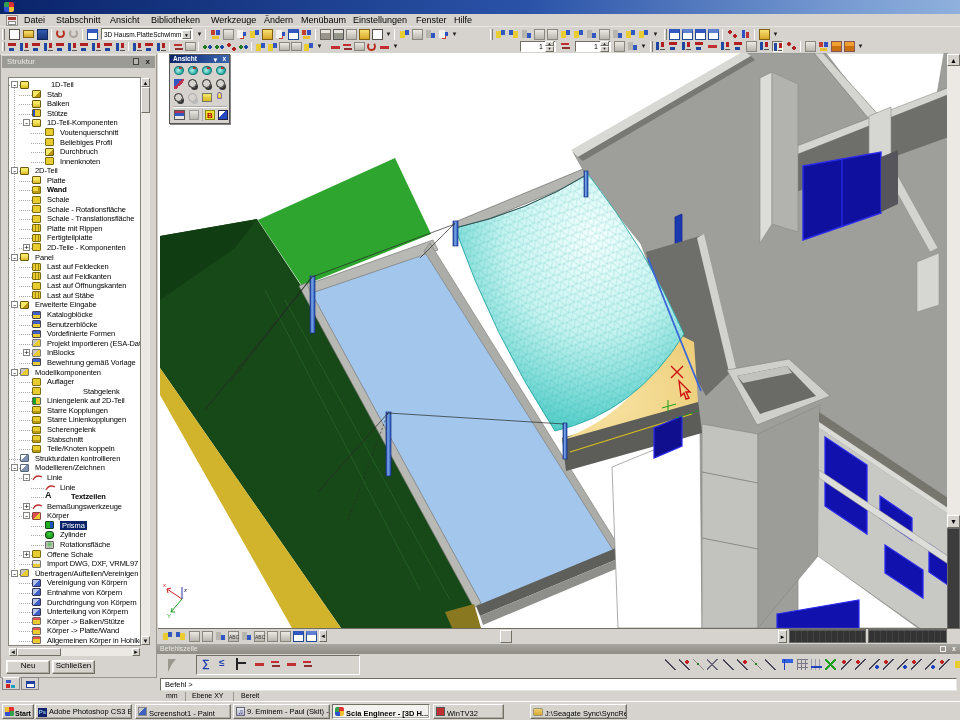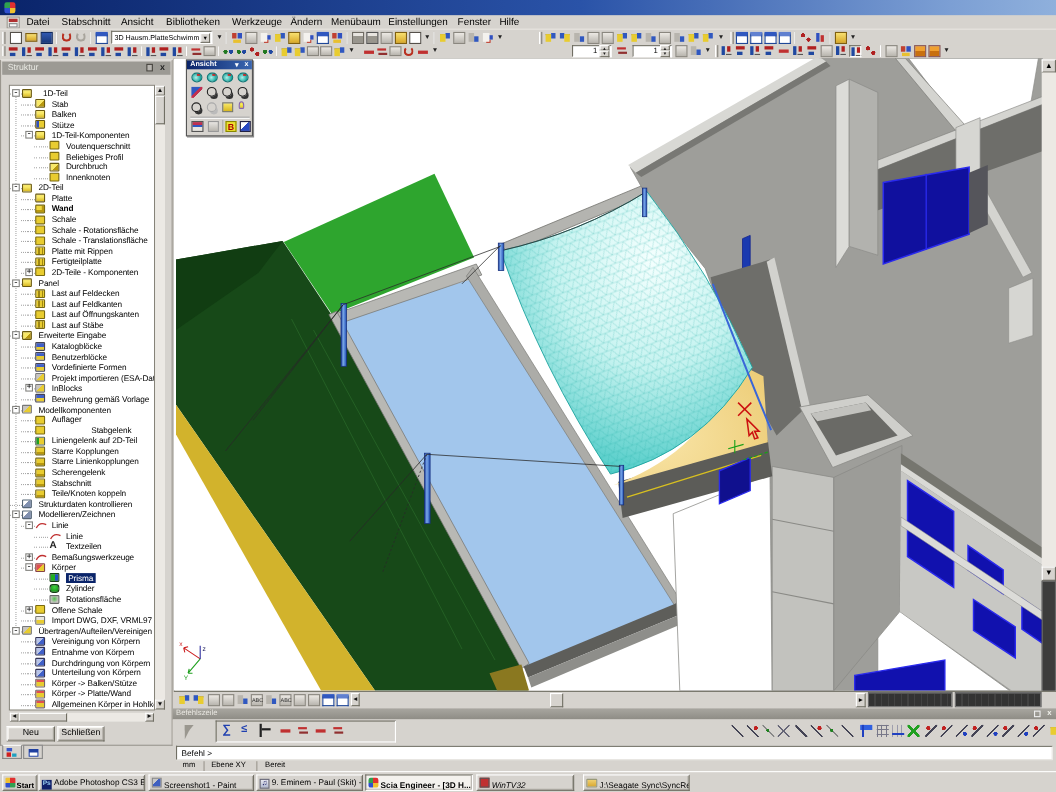--- a/index.html
+++ b/index.html
@@ -219,21 +219,21 @@
 <span class="ic i-drop" style="left:857px;top:0px;">▼</span>
 </div>
 <div class="abs" id="panel"></div>
 <div class="abs" id="ptitle">Struktur<span style="position:absolute;right:16px;top:2px;width:6px;height:7px;border:1px solid #44423c;background:#b8b5b0;"></span><span style="position:absolute;right:5px;top:0px;color:#222;font-size:8px;font-weight:bold;">x</span></div>
 <div class="abs" id="tree">
 <i class="tline" style="left:5px;top:8px;height:490px;"></i>
 <div class="trow" style="top:2.0px;width:133px;">
       <i class="hline" style="left:0px;top:5px;width:11px;"></i>
       <span class="box" style="left:2px;">-</span>
       <span class="tico" style="left:11px;background:linear-gradient(180deg,#f8e868 35%,#d8b820);border:1px solid #6a5a10;"></span>
-      <span style="position:absolute;left:30px;top:0px;text-align:right;">1D-Teil</span>
+      <span style="position:absolute;left:42px;top:0px;text-align:right;">1D-Teil</span>
     </div>
 <div class="trow" style="top:11.6px;width:133px;">
       <i class="hline" style="left:10px;top:5px;width:13px;"></i>
       <span class="tico" style="left:23px;background:linear-gradient(135deg,#f8e868 55%,#b89810 55%);border:1px solid #6a5a10;"></span>
       <span style="position:absolute;left:38px;top:0px;">Stab</span>
     </div>
 <div class="trow" style="top:21.2px;width:133px;">
       <i class="hline" style="left:10px;top:5px;width:13px;"></i>
       <span class="tico" style="left:23px;background:linear-gradient(180deg,#f8e868 35%,#d8b820);border:1px solid #6a5a10;"></span>
       <span style="position:absolute;left:38px;top:0px;">Balken</span>
@@ -447,21 +447,21 @@
 <div class="trow" style="top:404.5px;width:133px;">
       <i class="hline" style="left:22px;top:5px;width:14px;"></i>
       <span class="tico" style="left:36px;background:transparent;border:none;box-shadow:none;"><svg width="11" height="9">
           <path d="M1,7 Q4,1 10,4" stroke="#c03030" fill="none" stroke-width="1.2"></path>
         </svg></span>
       <span style="position:absolute;left:51px;top:0px;">Linie</span>
     </div>
 <div class="trow" style="top:414.1px;width:133px;">
       <i class="hline" style="left:22px;top:5px;width:14px;"></i>
       <span style="position:absolute;left:36px;top:-1px;color:#202020;font-size:9px;font-weight:bold;">A</span>
-      <span style="position:absolute;left:51px;top:0px;">Textzeilen</span>
+      <span style="position:absolute;left:62px;top:0px;font-weight:bold;">Textzeilen</span>
     </div>
 <div class="trow" style="top:423.7px;width:133px;">
       <i class="hline" style="left:10px;top:5px;width:13px;"></i>
       <span class="box" style="left:14px;">+</span>
       <span class="tico" style="left:23px;background:transparent;border:none;box-shadow:none;"><svg width="11" height="9">
           <path d="M1,7 Q4,1 10,4" stroke="#c03030" fill="none" stroke-width="1.2"></path>
         </svg></span>
       <span style="position:absolute;left:38px;top:0px;">Bemaßungswerkzeuge</span>
     </div>
 <div class="trow" style="top:433.2px;width:133px;">
@@ -789,15 +789,15 @@
     <span style="position:absolute;left:241px;">Bereit</span>
     <b style="position:absolute;left:185px;top:0;width:1px;height:9px;background:#9a968e;"></b>
     <b style="position:absolute;left:233px;top:0;width:1px;height:9px;background:#9a968e;"></b>
   </div>
 <div class="abs" id="taskbar">
 <div class="task" style="left:2px;top:2px;width:32px;font-weight:bold;font-size:7px;"><b style="display:inline-block;width:9px;height:9px;margin:2px 1px 0 2px;background:conic-gradient(#e03030 0 25%,#30a050 0 50%,#3050d0 0 75%,#f0c030 0);border-radius:1px;"></b>Start</div>
 <div class="task" style="left:35px;width:97px;"><b style="display:inline-block;width:9px;height:9px;margin:2px 2px 0 2px;background:#10206a;color:#9ce;font-size:6px;line-height:9px;text-align:center;font-weight:bold;">Ps</b>Adobe Photoshop CS3 E...</div>
 <div class="task" style="left:135px;width:96px;"><b style="display:inline-block;width:9px;height:9px;margin:2px 2px 0 2px;background:linear-gradient(135deg,#c8c8c8 40%,#4060c0 40%);border:1px solid #888;"></b>Screenshot1 - Paint</div>
 <div class="task" style="left:233px;width:97px;"><b style="display:inline-block;width:9px;height:9px;margin:2px 2px 0 2px;background:linear-gradient(180deg,#e8e8f0,#b0b8d0);border:1px solid #667;color:#226;font-size:7px;line-height:8px;text-align:center;">♫</b>9. Eminem - Paul (Skit) - ...</div>
 <div class="task" style="left:332px;width:98px;background:#f4f2ee;border-color:#716f64 #fff #fff #716f64;font-weight:bold;"><b style="display:inline-block;width:9px;height:9px;margin:2px 2px 0 2px;background:conic-gradient(#e03030 0 25%,#f0c030 0 50%,#3050d0 0 75%,#30a050 0);border-radius:2px;"></b>Scia Engineer - [3D H...</div>
-<div class="task" style="left:433px;width:89px;font-style:italic;"><b style="display:inline-block;width:9px;height:9px;margin:2px 2px 0 2px;background:#c03030;border:1px solid #555;"></b>WinTV32</div>
+<div class="task" style="left:433px;width:71px;"><b style="display:inline-block;width:9px;height:9px;margin:2px 2px 0 2px;background:#c03030;border:1px solid #555;"></b>WinTV32</div>
 <div class="task" style="left:530px;width:97px;"><b style="display:inline-block;width:10px;height:8px;margin:3px 2px 0 2px;background:linear-gradient(180deg,#f0d070,#d8a830);border:1px solid #997;border-radius:1px;"></b>J:\Seagate Sync\SyncRe...</div>
 </div>
 
 </body></html>

